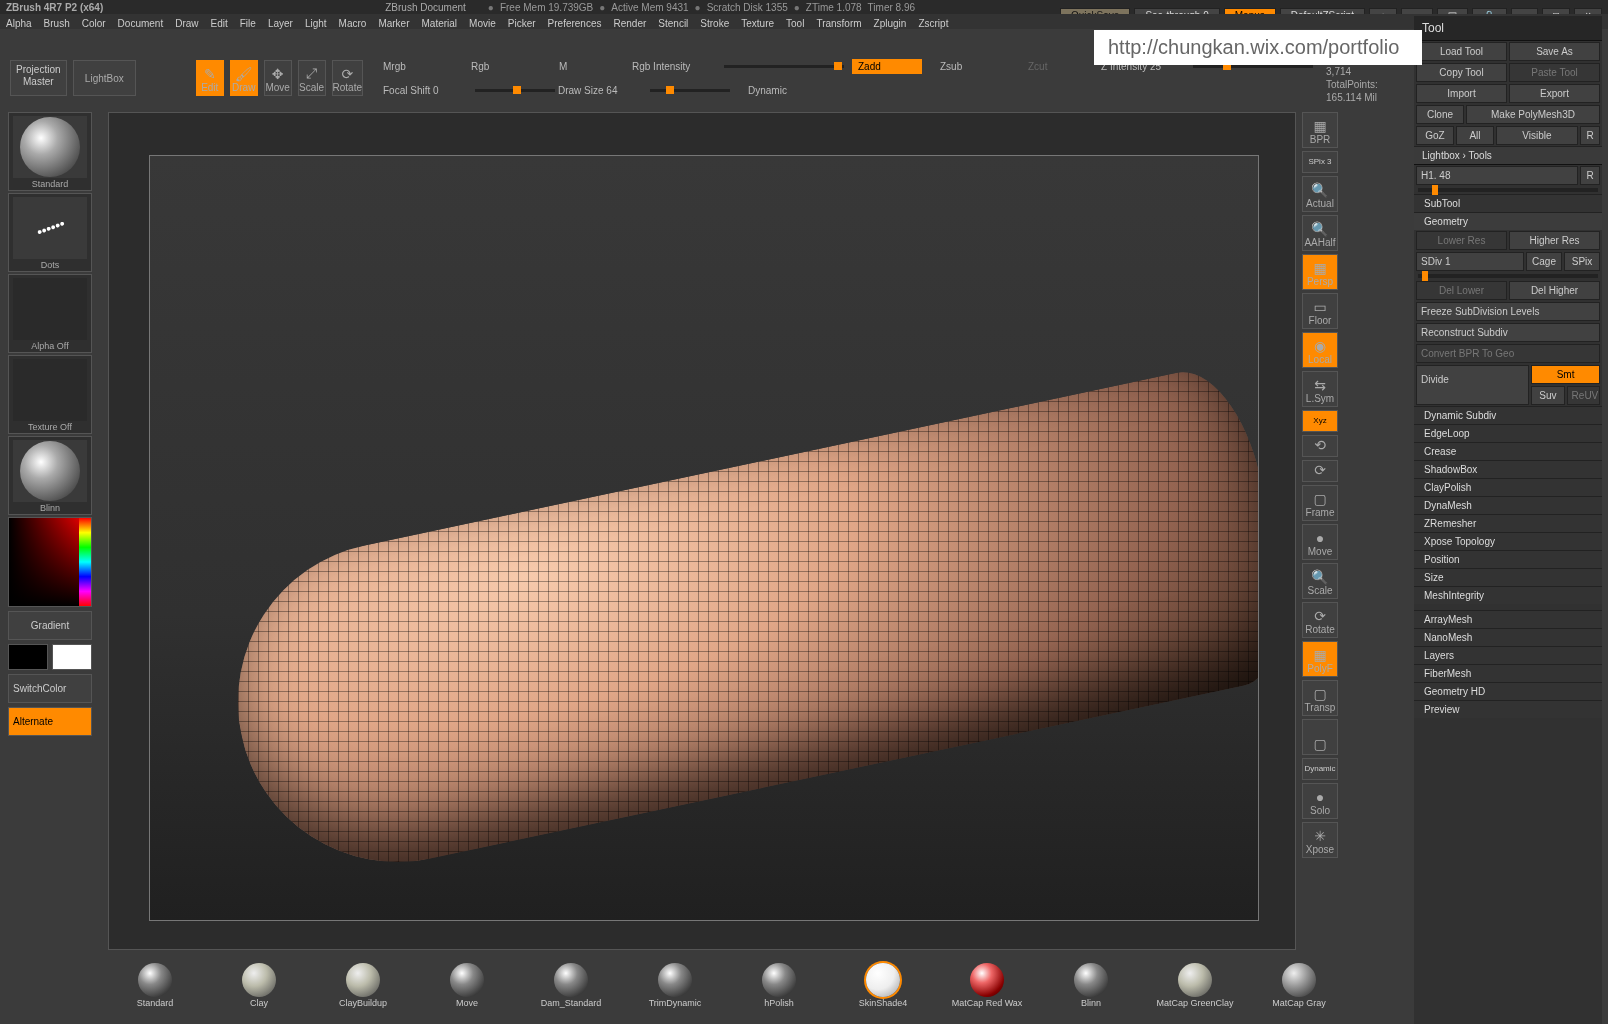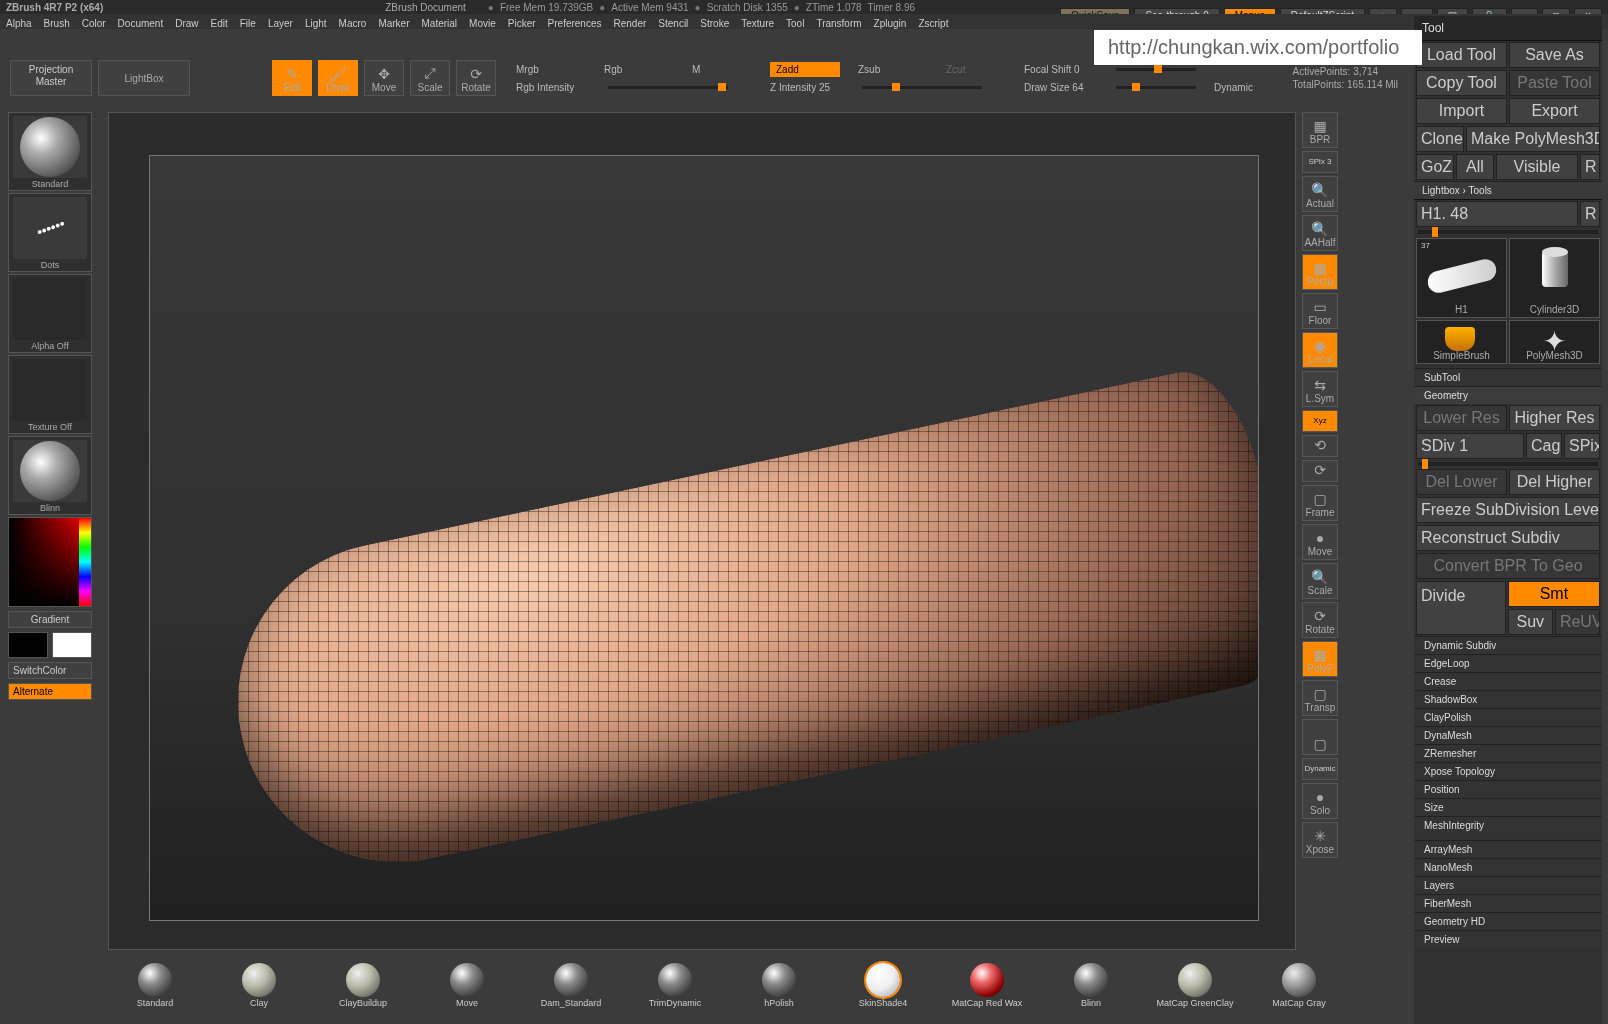--- a/index.html
+++ b/index.html
@@ -23,42 +23,42 @@
 
 
 .icon-bar { position:absolute; top:56px; left:0; right:190px; height:44px; display:flex; align-items:center; padding-left:10px; gap:6px; }
 .proj { width:82px; height:36px; background:#404040; border:1px solid #555; color:#ccc; text-align:center; padding-top:3px; line-height:12px; }
 .lightbox { width:92px; height:36px; background:#404040; border:1px solid #555; text-align:center; line-height:36px; }
 .ico-btn { width:40px; height:36px; background:#404040; border:1px solid #555; display:flex; flex-direction:column; align-items:center; justify-content:flex-end; font-size:9px; padding-bottom:2px; color:#ccc; }
 .ico-btn.active { background:#ff8a00; color:#000; border-color:#ff8a00; }
 .ico-btn .glyph { font-size:14px; }
 
 .brush-params { display:flex; gap:8px; align-items:center; margin-left:14px; flex-wrap:wrap; height:40px; }
-.param-block { display:flex; flex-direction:column; gap:3px; }
+.param-block { display:flex; flex-direction:row; gap:3px; }
 .param-line { display:flex; gap:18px; align-items:center; }
 .param-cell { font-size:10px; color:#bbb; min-width:70px; padding:2px 0; }
 .param-cell.active { background:#ff8a00; color:#000; padding:2px 6px; }
 .slider { width:120px; height:3px; background:#222; position:relative; display:inline-block; vertical-align:middle; margin-left:4px; }
 .slider .knob { position:absolute; width:8px; height:8px; background:#ff8a00; top:-3px; }
 .active-stats { margin-left:auto; margin-right:20px; color:#bbb; line-height:13px; }
 
 
 .left-col { position:absolute; left:6px; top:112px; width:88px; display:flex; flex-direction:column; gap:2px; align-items:center; }
 .pal-box { width:84px; background:#2f2f2f; border:1px solid #555; display:flex; flex-direction:column; align-items:center; padding:3px 0 1px; }
 .pal-box .preview { width:74px; height:62px; background:#3a3a3a; display:flex; align-items:center; justify-content:center; }
 .pal-box .label { font-size:9px; color:#aaa; padding-top:1px; }
 .brush-sphere { width:60px; height:60px; border-radius:50%; background:radial-gradient(circle at 35% 35%, #fff, #aaa 30%, #222 100%); }
 .dots-prev { width:74px; height:62px; position:relative; }
 .dots-prev::after { content:"• • • • • •"; color:#fff; font-size:14px; position:absolute; left:50%; top:50%; transform:translate(-50%,-50%) rotate(-20deg); letter-spacing:-2px; }
 .pal-empty .preview { background:#2a2a2a; }
 .color-pick { width:84px; height:90px; background:linear-gradient(to right,#000,transparent), linear-gradient(to top,#000,#f00); border:1px solid #555; position:relative;}
 .hue-strip { position:absolute; right:0; top:0; width:12px; height:100%; background:linear-gradient(to bottom,#f00,#ff0,#0f0,#0ff,#00f,#f0f,#f00); }
 .small-pal { display:flex; gap:4px; width:84px; margin-top:2px; }
 .small-pal div { width:40px; height:26px; border:1px solid #555; }
-.text-btn { width:84px; background:#404040; border:1px solid #555; padding:2px 4px; color:#ccc; text-align:left; margin-top:2px; }
+.text-btn { width:84px; background:#404040; border:1px solid #555; padding:8px 4px; color:#ccc; text-align:left; margin-top:2px; }
 .text-btn.alt { background:#ff8a00; color:#000; }
 
 
 .viewport { position:absolute; left:108px; top:112px; width:1188px; height:838px; background:#2c2c2c; border:1px solid #555; }
 .doc-frame { position:absolute; left:40px; top:42px; right:36px; bottom:28px; border:1px solid #777; background:linear-gradient(180deg,#383838 0%, #303030 60%, #202020 100%); overflow:hidden; }
 .mesh {
   position:absolute; left:80px; top:310px; width:1050px; height:320px;
   background:
     repeating-linear-gradient(12deg, rgba(0,0,0,.35) 0 1px, transparent 1px 10px),
     repeating-linear-gradient(102deg, rgba(0,0,0,.35) 0 1px, transparent 1px 10px),
@@ -80,21 +80,21 @@
 .mat-bar { position:absolute; bottom:14px; left:108px; right:260px; height:50px; display:flex; gap:18px; align-items:center; padding-left:4px; }
 .mat { width:86px; display:flex; flex-direction:column; align-items:center; gap:1px; }
 .mat .ball { width:34px; height:34px; border-radius:50%; background:radial-gradient(circle at 35% 30%, #fff, #888 35%, #111 100%); }
 .mat.active .ball { box-shadow:0 0 0 2px #ff8a00; }
 .mat .lbl { font-size:9px; color:#ccc; }
 
 
 .right-panel { position:absolute; right:6px; top:16px; width:188px; bottom:0; background:#313131; display:flex; flex-direction:column; }
 .right-panel .hdr { background:#262626; padding:5px 8px; font-size:12px; color:#ddd; border-bottom:1px solid #111;}
 .btn-row { display:flex; gap:2px; padding:1px 2px; }
-.rbtn { flex:1; background:#414141; border:1px solid #222; padding:3px 4px; color:#ccc; font-size:16px; text-align:center; white-space:nowrap; overflow:hidden; }
+.rbtn { flex:1; background:#414141; border:1px solid #222; padding:3px 4px; color:#ccc; font-size:10px; text-align:center; white-space:nowrap; overflow:hidden; }
 .rbtn.wide { flex:2; }
 .rbtn.dim { background:#363636; color:#777; }
 .sect { background:#3a3a3a; padding:3px 8px; color:#ddd; border-top:1px solid #222; border-bottom:1px solid #111; }
 .thumb-grid { display:grid; grid-template-columns:1fr 1fr; gap:2px; padding:2px; }
 .thumb { height:80px; background:#222; border:1px solid #555; display:flex; flex-direction:column; align-items:center; justify-content:flex-end; font-size:9px; color:#ccc; padding-bottom:2px; position:relative; }
 .thumb.half { height:44px; }
 .accordion { padding:3px 10px; color:#ddd; background:#333; border-top:1px solid #222; }
 .rbtn.orange { background:#ff8a00; color:#000; }
 .slider-row { display:flex; align-items:center; gap:4px; padding:2px 4px; }
 .slider-row .sl { flex:1; height:4px; background:#222; position:relative; }
@@ -445,40 +445,20 @@
   <div class="sect">Lightbox › Tools</div>
   <div class="btn-row">
       <div class="rbtn" style="text-align:left;flex:5">H1. 48</div>
       <div class="rbtn" style="flex:0 0 20px">R</div>
     </div>
   <div class="slider-row">
       <div class="sl">
         <div class="k"></div>
       </div>
     </div>
-  <div class="thumb-grid">
-    <div class="thumb worm">
-        <span class="badge">37</span>
-        <span>H1</span>
-      </div>
-    <div class="thumb cyl">
-        <span>Cylinder3D</span>
-      </div>
-    <div class="thumb half simple">
-        <span>SimpleBrush</span>
-      </div>
-    <div class="thumb half worm2">
-        <span class="badge">37</span>
-        <span>H1</span>
-      </div>
-    <div></div>
-    <div class="thumb half star" style="grid-column:2;margin-top:-46px">
-        <span>PolyMesh3D</span>
-      </div>
-  </div>
   <div class="accordion">SubTool</div>
   <div class="accordion" style="background:#3c3c3c">Geometry</div>
   <div class="btn-row">
       <div class="rbtn dim">Lower Res</div>
       <div class="rbtn">Higher Res</div>
     </div>
   <div class="btn-row">
       <div class="rbtn" style="text-align:left;flex:3">SDiv 1</div>
       <div class="rbtn" style="flex:0 0 36px">Cage</div>
       <div class="rbtn" style="flex:0 0 36px">SPix</div>
@@ -492,21 +472,21 @@
       <div class="rbtn dim">Del Lower</div>
       <div class="rbtn">Del Higher</div>
     </div>
   <div class="btn-row">
       <div class="rbtn" style="text-align:left">Freeze SubDivision Levels</div>
     </div>
   <div class="btn-row">
       <div class="rbtn" style="text-align:left">Reconstruct Subdiv</div>
     </div>
   <div class="btn-row">
-      <div class="rbtn dim" style="text-align:center">Convert BPR To Geo</div>
+      <div class="rbtn dim" style="text-align:left">Convert BPR To Geo</div>
     </div>
   <div class="btn-row">
     <div class="rbtn" style="flex:3;text-align:left;line-height:22px">Divide</div>
     <div style="flex:2;display:flex;flex-direction:column;gap:2px">
       <div class="rbtn orange">Smt</div>
       <div style="display:flex;gap:2px">
           <div class="rbtn">Suv</div>
           <div class="rbtn dim">ReUV</div>
         </div>
     </div>

